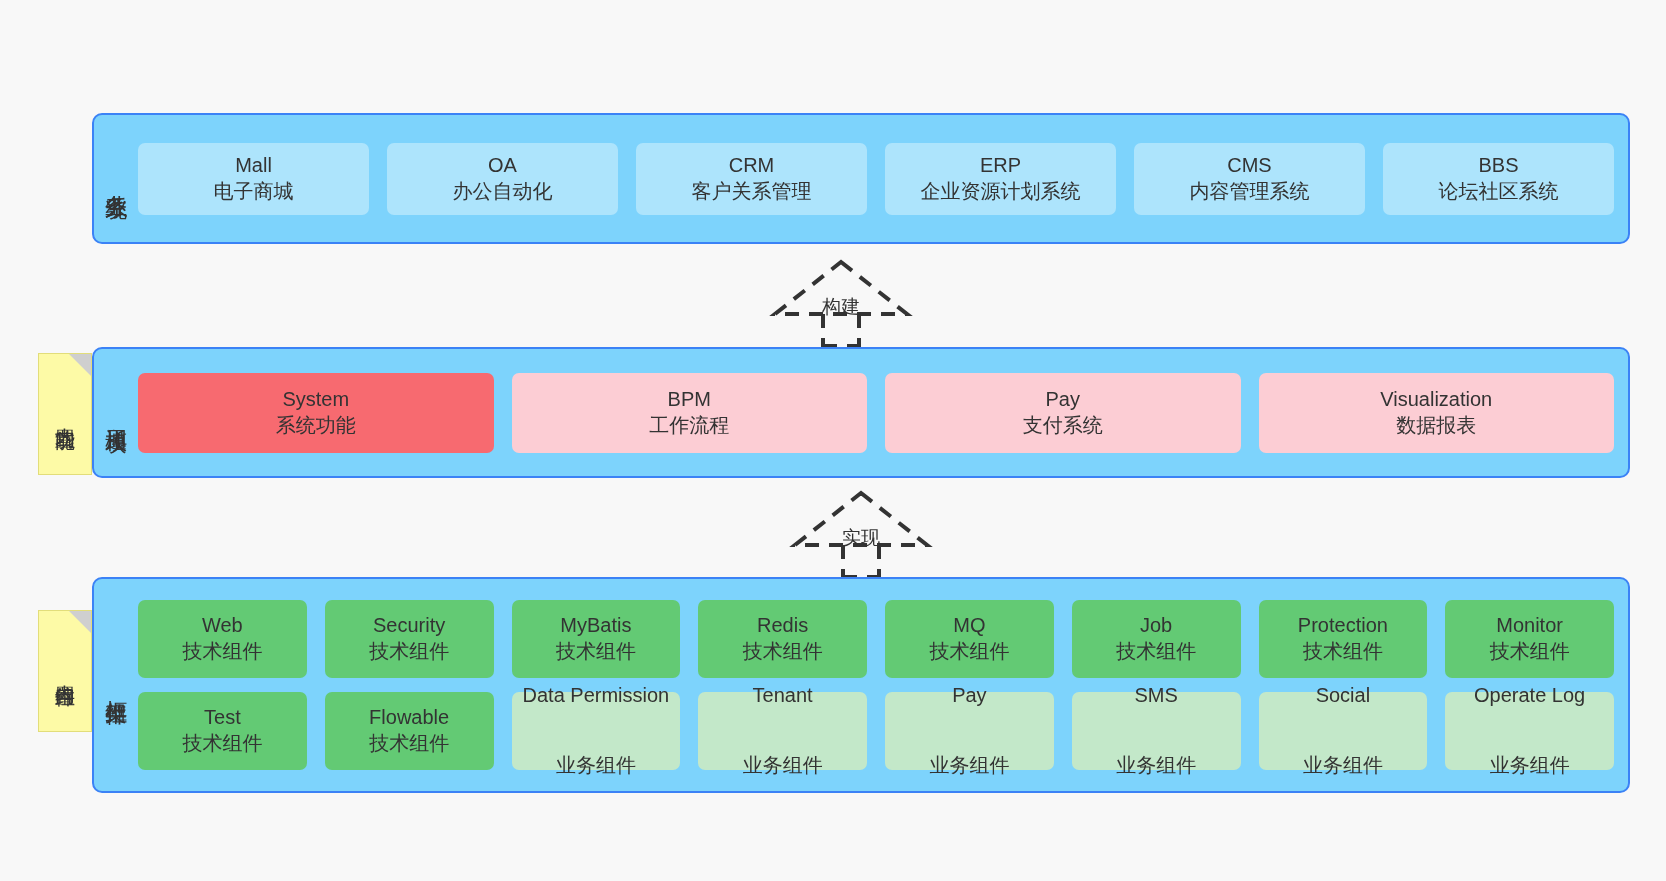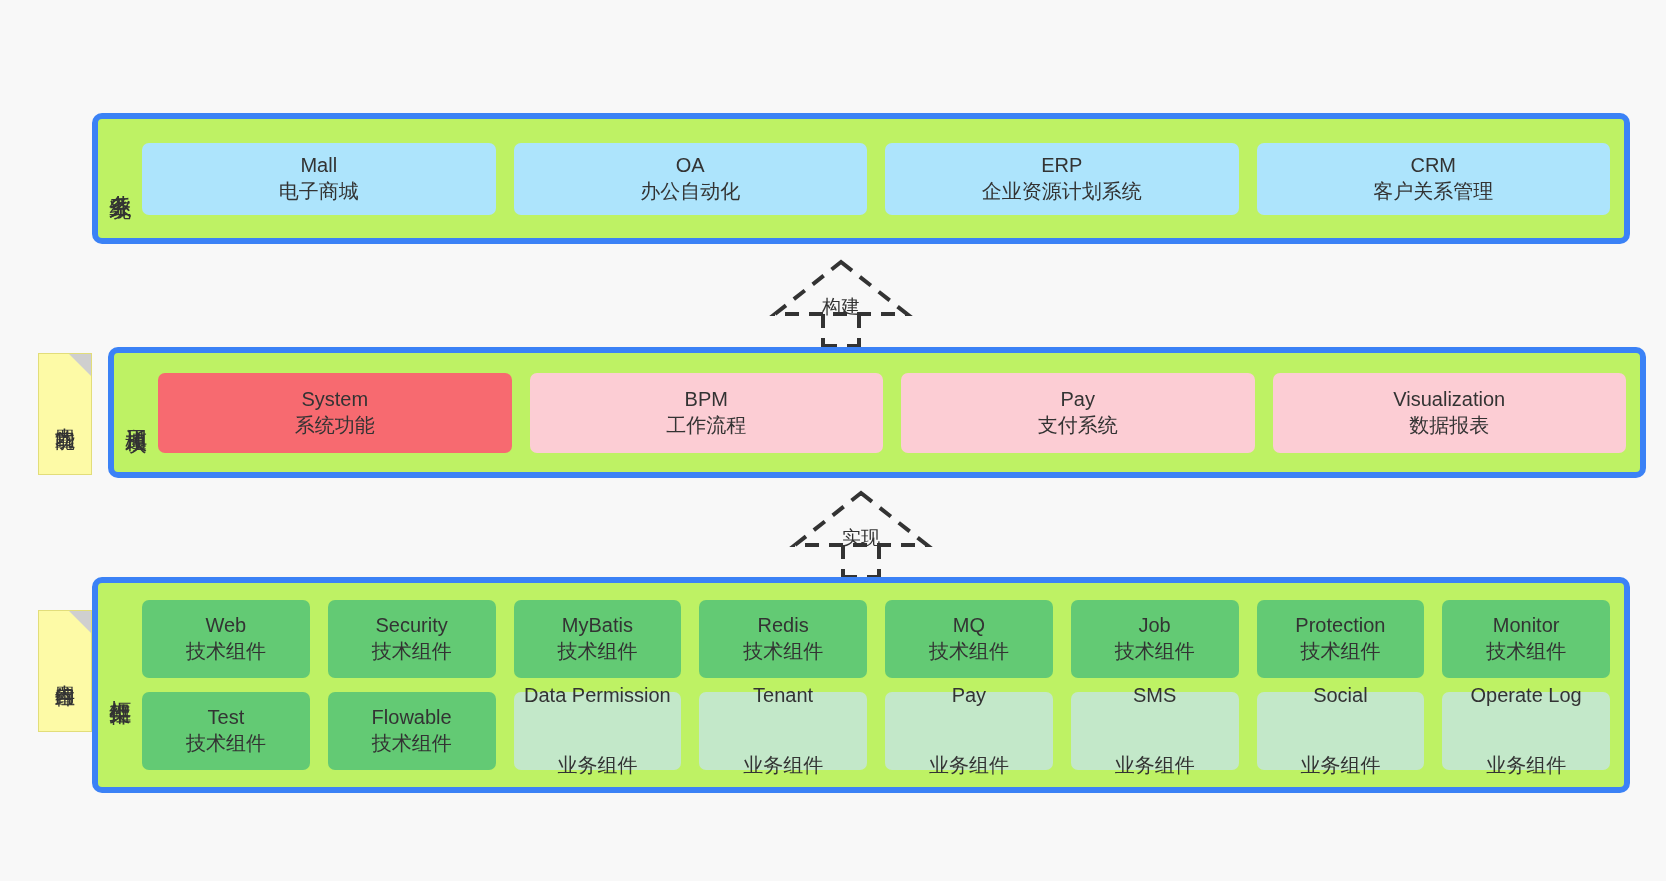--- a/index.html
+++ b/index.html
@@ -20,22 +20,22 @@
     position: absolute;
     left: 0; top: 0;
     width: 1666px;
     height: 881px;
   }
 
   
   .layer {
     position: absolute;
     box-sizing: border-box;
-    background: #bef264;
-    border: 6px solid #3b82f6;
+    background: #7dd3fc;
+    border: 2px solid #3b82f6;
     border-radius: 10px;
     display: flex;
     align-items: stretch;
   }
   .layer-title {
     flex: 0 0 auto;
     width: 44px;
     display: flex;
     align-items: center;
     justify-content: center;
@@ -80,21 +80,21 @@
 
   
   .c-blue      { background: #ade4fc; }
   .c-red       { background: #f76a70; }
   .c-pink      { background: #fccdd4; }
   .c-green     { background: #63ca74; }
   .c-lgreen    { background: #c3e8c9; gap: 44px; }
 
   
   #layer-business  { left: 92px;  top: 113px; width: 1538px; height: 131px; }
-  #layer-common    { left: 108px;  top: 347px; width: 1538px; height: 131px; }
+  #layer-common    { left: 92px;  top: 347px; width: 1538px; height: 131px; }
   #layer-framework { left: 92px;  top: 577px; width: 1538px; height: 216px; justify-content: center; }
 
   #layer-business  .cell { height: 72px; }
   #layer-common    .cell { height: 80px; }
   #layer-framework .cell { height: 78px; }
 
   
   .note {
     position: absolute;
     box-sizing: border-box;
@@ -153,26 +153,34 @@
       <div class="row">
         <div class="cell c-blue">
           <span class="en">Mall</span>
           <span class="cn">电子商城</span>
         </div>
         <div class="cell c-blue">
           <span class="en">OA</span>
           <span class="cn">办公自动化</span>
         </div>
         <div class="cell c-blue">
+          <span class="en">CRM</span>
+          <span class="cn">客户关系管理</span>
+        </div>
+        <div class="cell c-blue">
           <span class="en">ERP</span>
           <span class="cn">企业资源计划系统</span>
         </div>
         <div class="cell c-blue">
-          <span class="en">CRM</span>
-          <span class="cn">客户关系管理</span>
+          <span class="en">CMS</span>
+          <span class="cn">内容管理系统</span>
+        </div>
+        <div class="cell c-blue">
+          <span class="en">BBS</span>
+          <span class="cn">论坛社区系统</span>
         </div>
       </div>
     </div>
   </div>
 
   <div class="connector" id="conn-build">
     <svg width="146" height="90" viewBox="0 0 146 90">
       <path d="M73 4 L139 56 L7 56 Z" fill="none" stroke="#333333" stroke-width="4" stroke-dasharray="14 10" stroke-linecap="butt"></path>
       <path d="M55 56 L55 90 M91 56 L91 90 M55 88 L91 88" fill="none" stroke="#333333" stroke-width="4" stroke-dasharray="14 10"></path>
     </svg>

